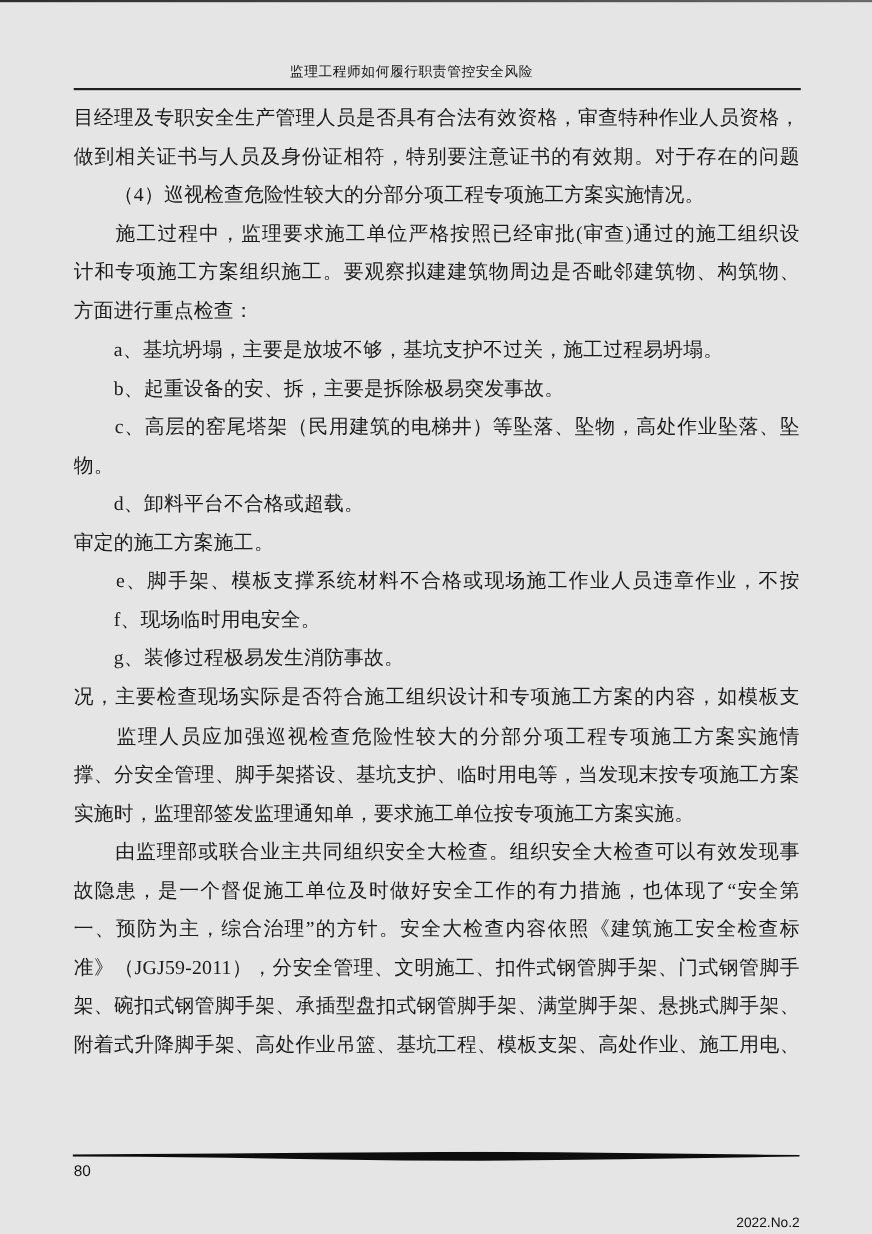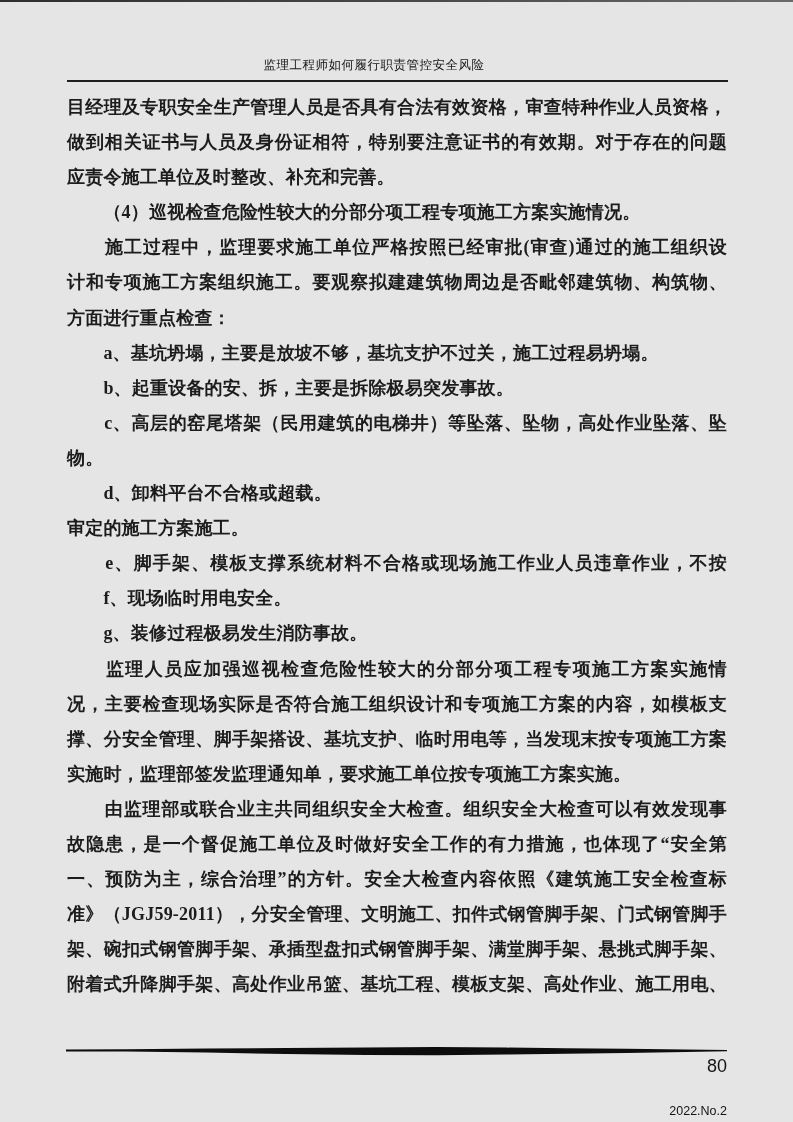--- a/index.html
+++ b/index.html
@@ -42,21 +42,20 @@
     background: #1f1f1f;
   }
   .body-text {
     position: absolute;
     top: 90px;
     left: 67px;
     width: 660px;
     font-size: 18px;
     line-height: 35.1px;
     letter-spacing: 0.2px;
-    font-weight: bold;
   }
   .body-text .line {
     white-space: pre;
     text-align: left;
   }
   .body-text .line.full {
     white-space: normal;
     text-align: justify;
     text-align-last: justify;
   }
@@ -65,23 +64,23 @@
     top: 1047px;
     left: 66px;
     width: 661px;
     height: 9px;
   }
   .footer-page-number {
     position: absolute;
     top: 1056px;
     left: 67px;
     width: 660px;
-    text-align: right;
+    text-align: left;
     font-family: "Liberation Sans", "DejaVu Sans", sans-serif;
-    font-size: 18px;
+    font-size: 14px;
     color: #141414;
   }
   .footer-issue {
     position: absolute;
     top: 1056px;
     right: 66px;
     font-family: "Liberation Sans", "DejaVu Sans", sans-serif;
     font-size: 12.5px;
     color: #141414;
     margin-top: 48px;
@@ -94,36 +93,35 @@
 
   <div class="scan-edge-top"></div>
 
   <div class="header-title">监理工程师如何履行职责管控安全风险</div>
 
   <div class="header-rule"></div>
 
   <div class="body-text" id="body-lines">
       <div class="line full">目经理及专职安全生产管理人员是否具有合法有效资格，审查特种作业人员资格，</div>
       <div class="line full">做到相关证书与人员及身份证相符，特别要注意证书的有效期。对于存在的问题</div>
-      <div class="line">应责令施工单位及时整改、补充和完善。</div>
       <div class="line">　　（4）巡视检查危险性较大的分部分项工程专项施工方案实施情况。</div>
       <div class="line full">　　施工过程中，监理要求施工单位严格按照已经审批(审查)通过的施工组织设</div>
       <div class="line full">计和专项施工方案组织施工。要观察拟建建筑物周边是否毗邻建筑物、构筑物、</div>
       <div class="line">方面进行重点检查：</div>
       <div class="line">　　a、基坑坍塌，主要是放坡不够，基坑支护不过关，施工过程易坍塌。</div>
       <div class="line">　　b、起重设备的安、拆，主要是拆除极易突发事故。</div>
       <div class="line full">　　c、高层的窑尾塔架（民用建筑的电梯井）等坠落、坠物，高处作业坠落、坠</div>
       <div class="line">物。</div>
       <div class="line">　　d、卸料平台不合格或超载。</div>
       <div class="line">审定的施工方案施工。</div>
       <div class="line full">　　e、脚手架、模板支撑系统材料不合格或现场施工作业人员违章作业，不按</div>
       <div class="line">　　f、现场临时用电安全。</div>
       <div class="line">　　g、装修过程极易发生消防事故。</div>
+      <div class="line full">况，主要检查现场实际是否符合施工组织设计和专项施工方案的内容，如模板支</div>
       <div class="line full">　　监理人员应加强巡视检查危险性较大的分部分项工程专项施工方案实施情</div>
-      <div class="line full">况，主要检查现场实际是否符合施工组织设计和专项施工方案的内容，如模板支</div>
       <div class="line full">撑、分安全管理、脚手架搭设、基坑支护、临时用电等，当发现末按专项施工方案</div>
       <div class="line">实施时，监理部签发监理通知单，要求施工单位按专项施工方案实施。</div>
       <div class="line full">　　由监理部或联合业主共同组织安全大检查。组织安全大检查可以有效发现事</div>
       <div class="line full">故隐患，是一个督促施工单位及时做好安全工作的有力措施，也体现了“安全第</div>
       <div class="line full">一、预防为主，综合治理”的方针。安全大检查内容依照《建筑施工安全检查标</div>
       <div class="line full">准》（JGJ59-2011），分安全管理、文明施工、扣件式钢管脚手架、门式钢管脚手</div>
       <div class="line full">架、碗扣式钢管脚手架、承插型盘扣式钢管脚手架、满堂脚手架、悬挑式脚手架、</div>
       <div class="line full">附着式升降脚手架、高处作业吊篮、基坑工程、模板支架、高处作业、施工用电、</div>
     </div>
 

